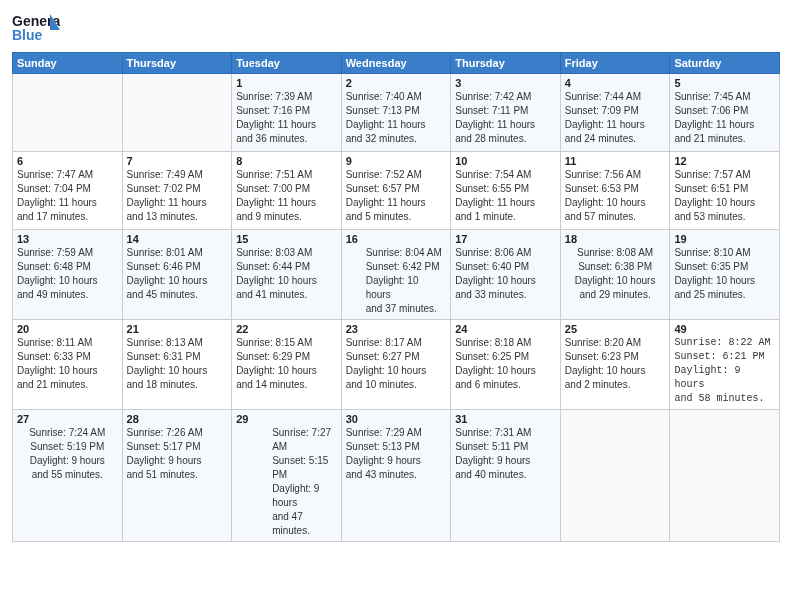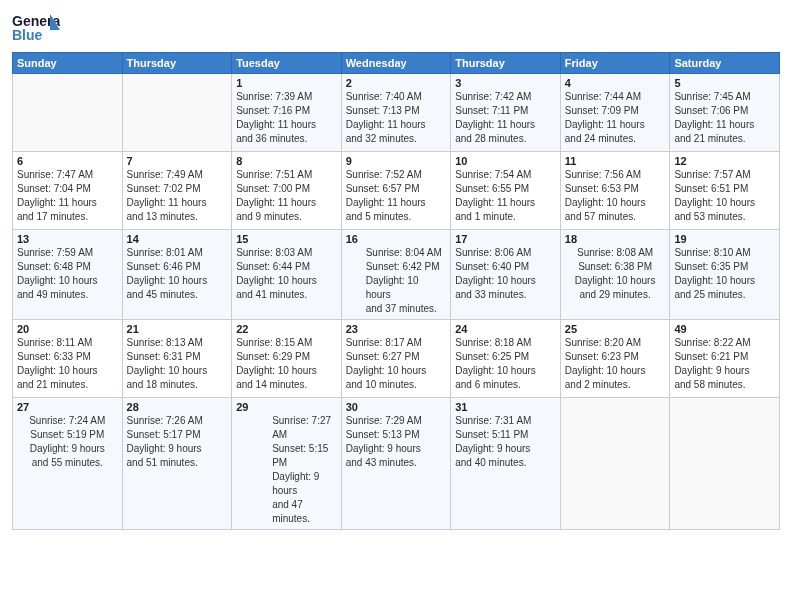--- a/index.html
+++ b/index.html
@@ -296,21 +296,21 @@
           </td>
           <td>
             <span class="day-number">25</span>
             <div class="day-info" style="white-space: pre-line;">Sunrise: 8:20 AM
 Sunset: 6:23 PM
 Daylight: 10 hours
 and 2 minutes.</div>
           </td>
           <td>
             <span class="day-number">49</span>
-            <div class="day-info" style="white-space: pre-line;">Sunrise: 8:22 AM
+            <div class="day-info" style="white-space: pre-line; font-family: Liberation Mono, monospace;">Sunrise: 8:22 AM
 Sunset: 6:21 PM
 Daylight: 9 hours
 and 58 minutes.</div>
           </td>
         </tr>
         <tr>
           <td>
             <span class="day-number">27</span>
             <div class="day-info" style="white-space: pre-line; text-align: center;">Sunrise: 7:24 AM
 Sunset: 5:19 PM

